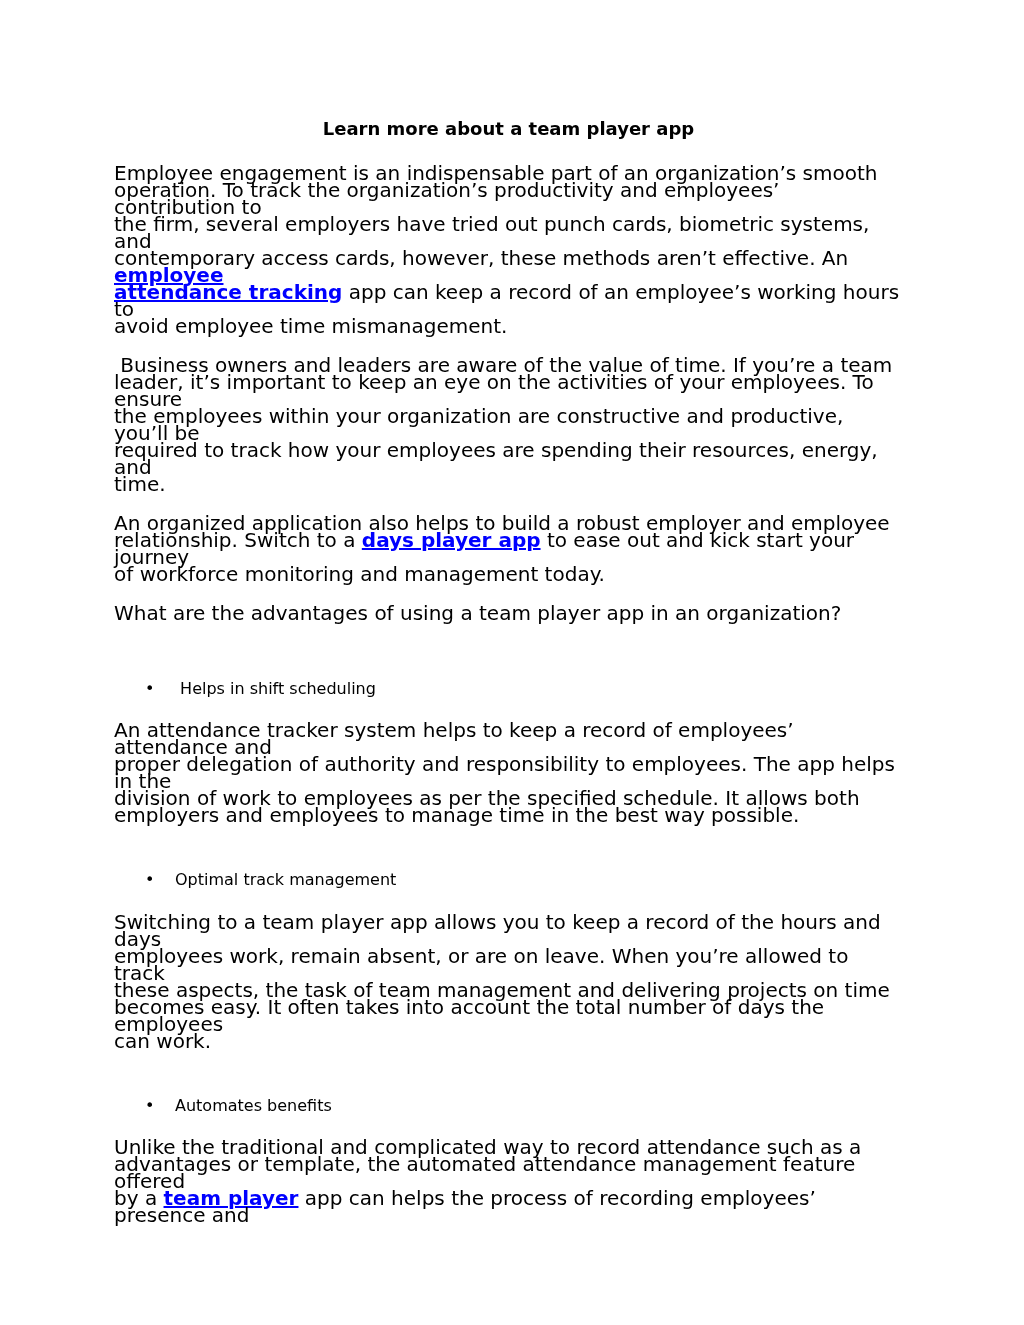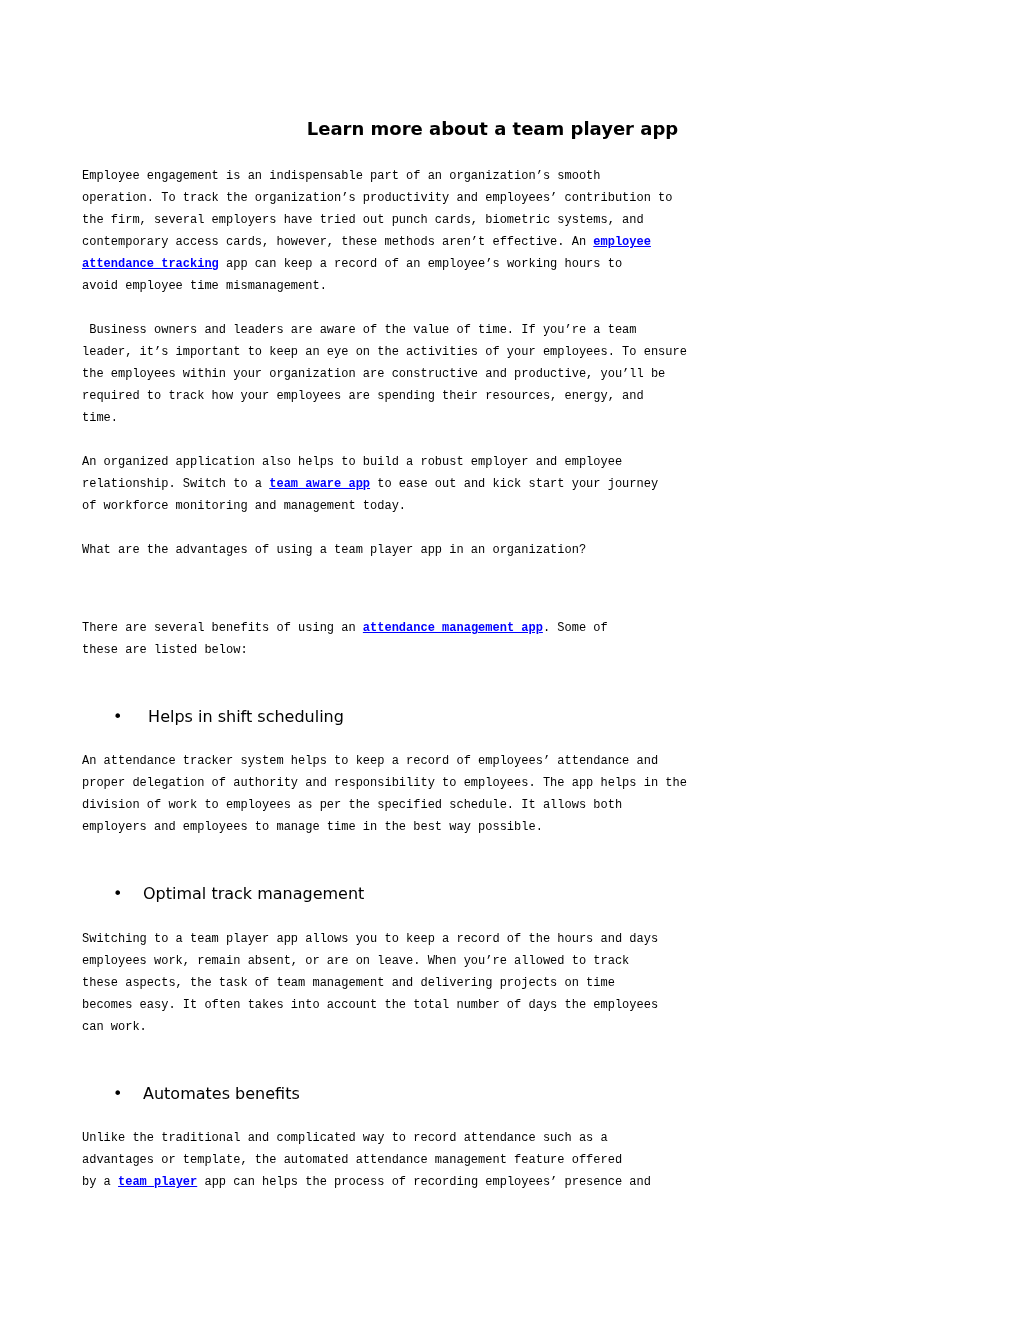--- a/index.html
+++ b/index.html
@@ -6,38 +6,37 @@
     margin: 0;
     padding: 0;
     background: #ffffff;
   }
   .page {
     position: relative;
     width: 1024px;
     height: 1325px;
     background: #ffffff;
     box-sizing: border-box;
-    padding: 116px 121px 0 82px;
+    padding: 116px 121px 0 114px;
     overflow: hidden;
     font-family: "DejaVu Sans", sans-serif;
     color: #000000;
   }
   .doc-title {
     font-size: 18px;
     font-weight: bold;
     line-height: 25px;
     text-align: center;
     margin: 0 0 24px 0;
   }
   .para {
-    font-size: 12px;
-    line-height: 22px;
+    font-size: 20px;
+    line-height: 17px;
     margin: 0 0 22px 0;
     white-space: pre-wrap;
-    font-family: Liberation Mono, monospace;
   }
   .question {
     margin-bottom: 56px;
   }
   .doc-link {
     color: #0000ff;
     font-weight: bold;
     text-decoration: underline;
     white-space: pre-wrap;
     cursor: pointer;
@@ -74,27 +73,25 @@
 attendance tracking</a><span> app can keep a record of an employee’s working hours to
 avoid employee time mismanagement.</span></p>
 
   <p class="para"><span> Business owners and leaders are aware of the value of time. If you’re a team
 leader, it’s important to keep an eye on the activities of your employees. To ensure
 the employees within your organization are constructive and productive, you’ll be
 required to track how your employees are spending their resources, energy, and
 time.</span></p>
 
   <p class="para"><span>An organized application also helps to build a robust employer and employee
-relationship. Switch to a </span><a class="doc-link">team aware app</a><span> to ease out and kick start your journey
+relationship. Switch to a </span><a class="doc-link">days player app</a><span> to ease out and kick start your journey
 of workforce monitoring and management today.</span></p>
 
   <p class="para question"><span>What are the advantages of using a team player app in an organization?</span></p>
 
-  <p class="para"><span>There are several benefits of using an </span><a class="doc-link">attendance management app</a><span>. Some of
-these are listed below:</span></p>
 
   <div class="bullet-item">
     <span class="bullet-marker">•</span>
     <span class="bullet-label"> Helps in shift scheduling</span>
   </div>
 
   <p class="para"><span>An attendance tracker system helps to keep a record of employees’ attendance and
 proper delegation of authority and responsibility to employees. The app helps in the
 division of work to employees as per the specified schedule. It allows both
 employers and employees to manage time in the best way possible.</span></p>

